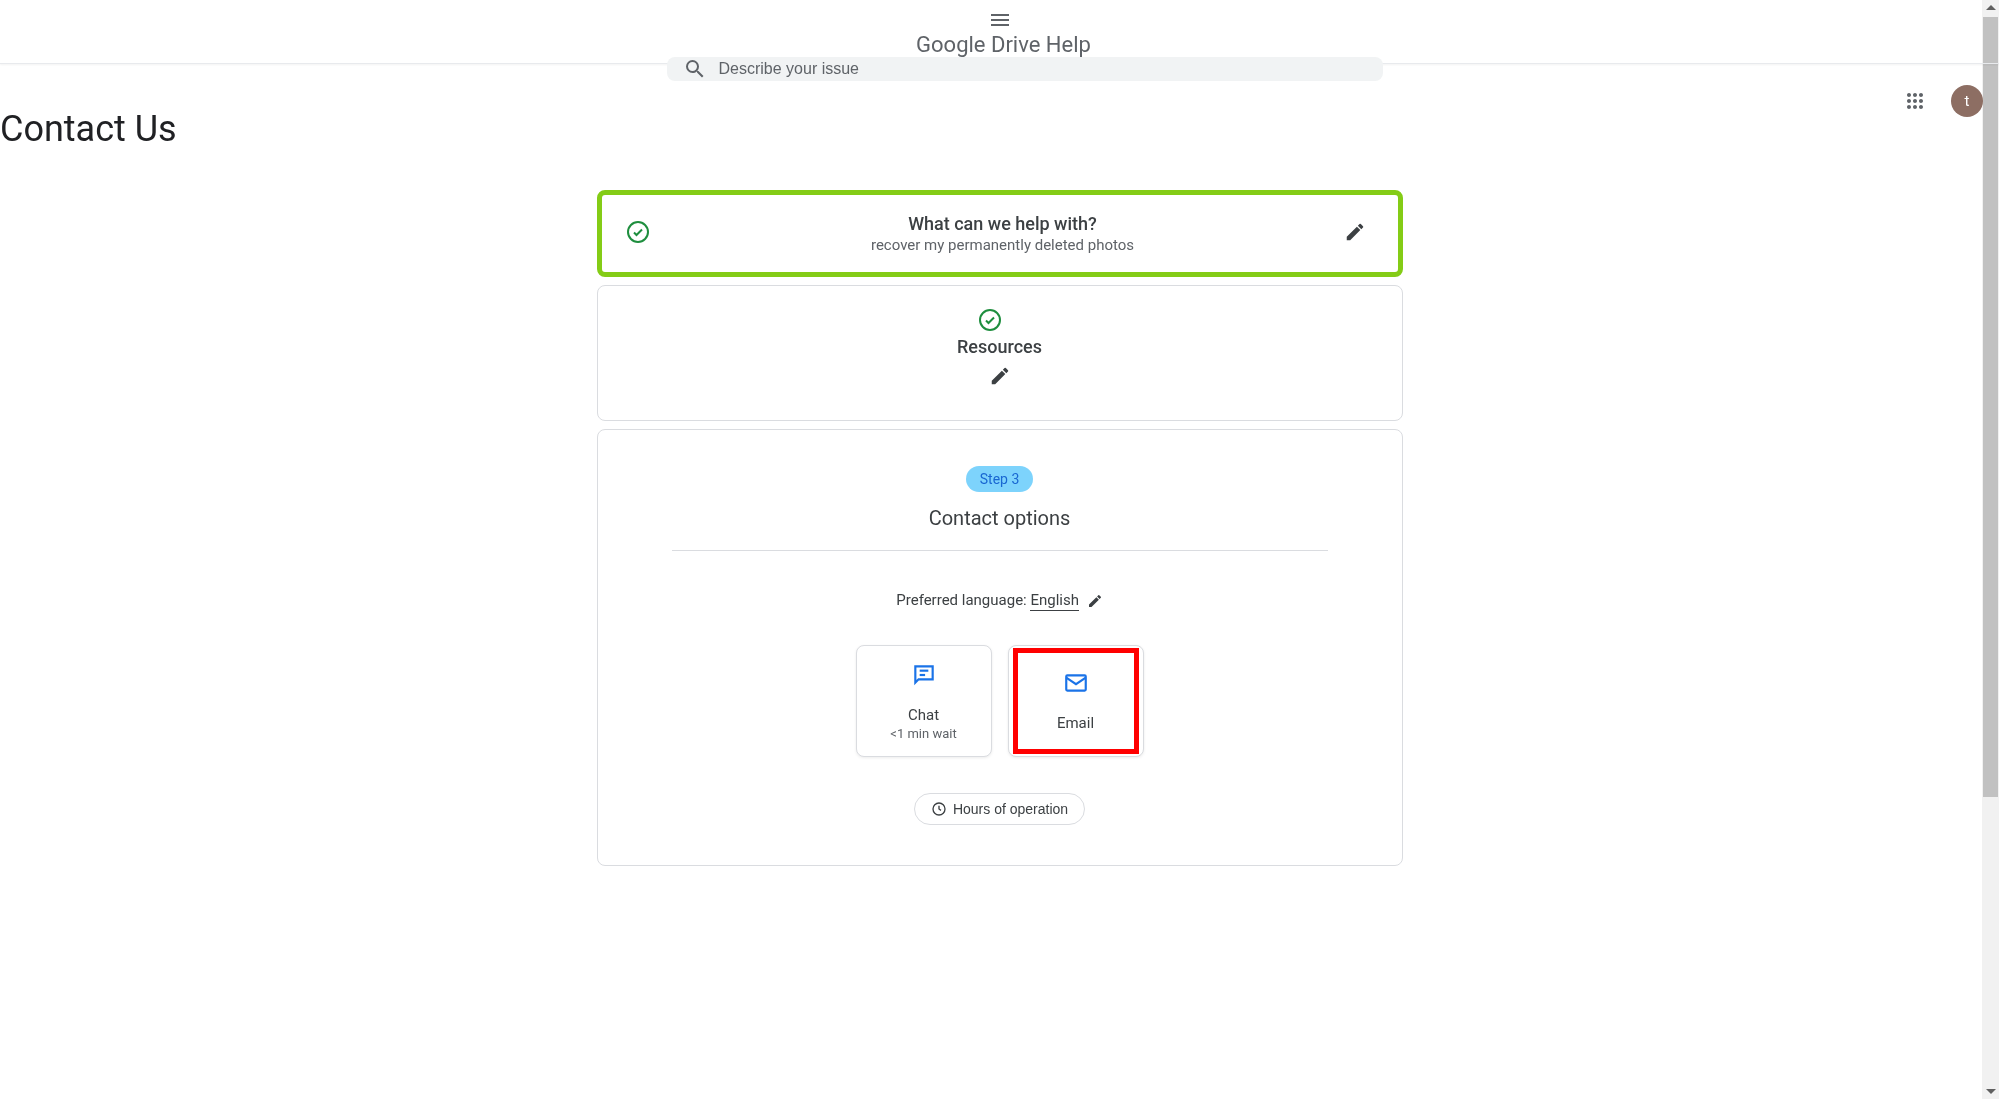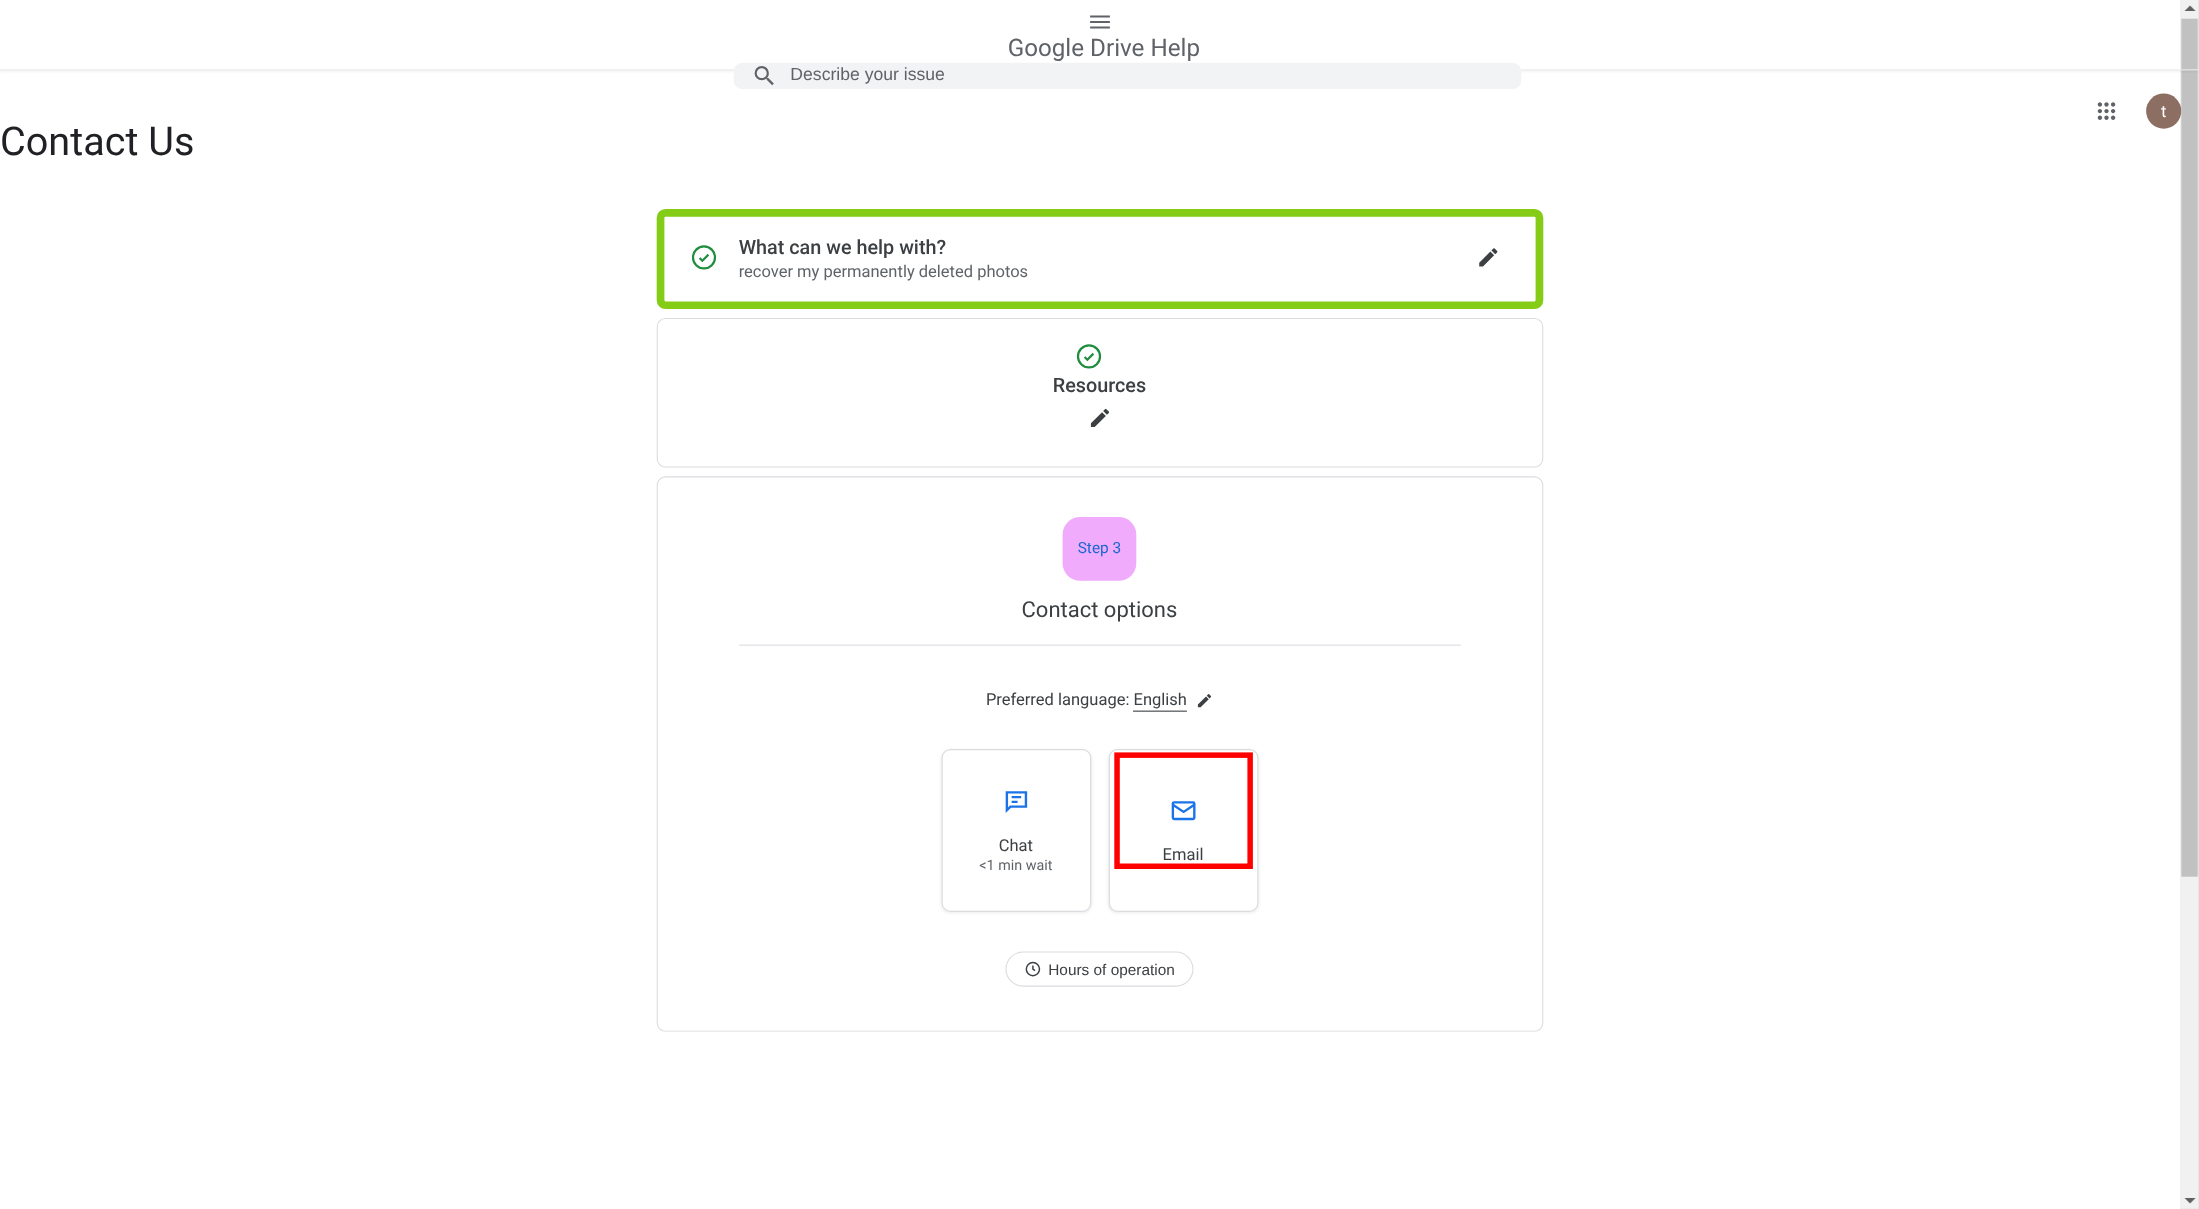--- a/index.html
+++ b/index.html
@@ -102,26 +102,27 @@
       font-weight: 400;
       color: #202124;
       margin-top: 44px;
       margin-bottom: 40px;
     }
     .main-content {
       max-width: 806px;
       margin: 0 auto;
     }
     .step-card {
-      border: 7px solid #84cc16;
+      border: 5px solid #84cc16;
       border-radius: 8px;
       padding: 18px 24px;
       margin-bottom: 8px;
       display: flex;
       align-items: center;
+      text-align: center;
     }
     .check-icon-wrap {
       flex-shrink: 0;
       margin-right: 20px;
       color: #1e8e3e;
     }
     .step-content {
       flex: 1;
     }
     .step-title {
@@ -151,23 +152,23 @@
       flex-direction: column;
     }
     .step3-card {
       border: 1px solid #dadce0;
       border-radius: 8px;
       padding: 36px 24px 40px;
       text-align: center;
     }
     .step-badge {
       display: inline-block;
-      background: #f0abfc;
+      background: #7dd3fc;
       color: #1967d2;
-      padding: 21px 14px;
+      padding: 5px 14px;
       border-radius: 16px;
       font-size: 14px;
       margin-bottom: 14px;
     }
     .contact-title {
       font-size: 20px;
       font-weight: 400;
       color: #3c4043;
       margin-bottom: 20px;
     }
@@ -194,21 +195,21 @@
       color: #3c4043;
     }
     .options-row {
       display: flex;
       justify-content: center;
       gap: 16px;
       margin-bottom: 36px;
     }
     .option-card {
       width: 136px;
-      height: 148px;
+      height: 112px;
       border: 1px solid #dadce0;
       border-radius: 8px;
       background: #fff;
       display: flex;
       flex-direction: column;
       align-items: center;
       justify-content: center;
       cursor: pointer;
       box-shadow: 0 1px 3px rgba(0,0,0,0.08);
     }

